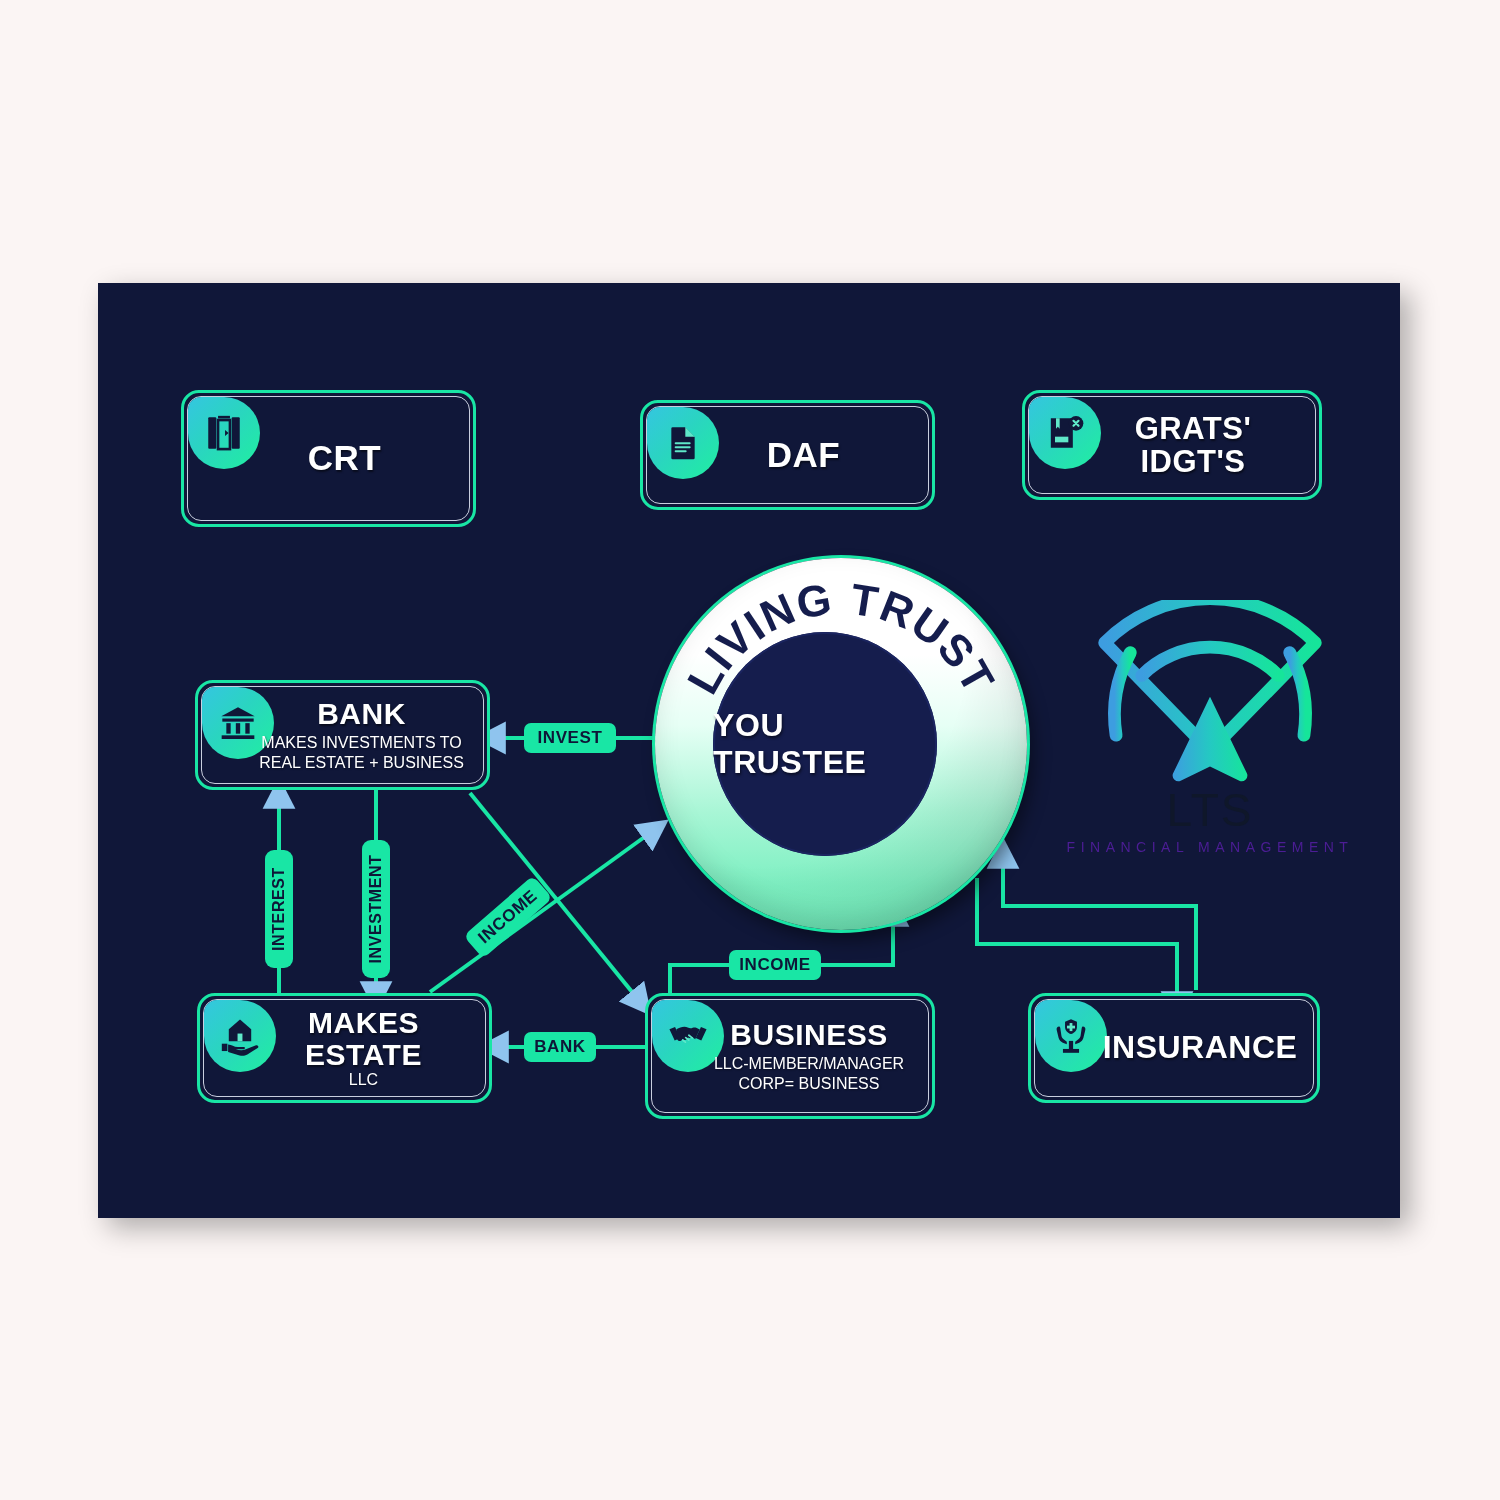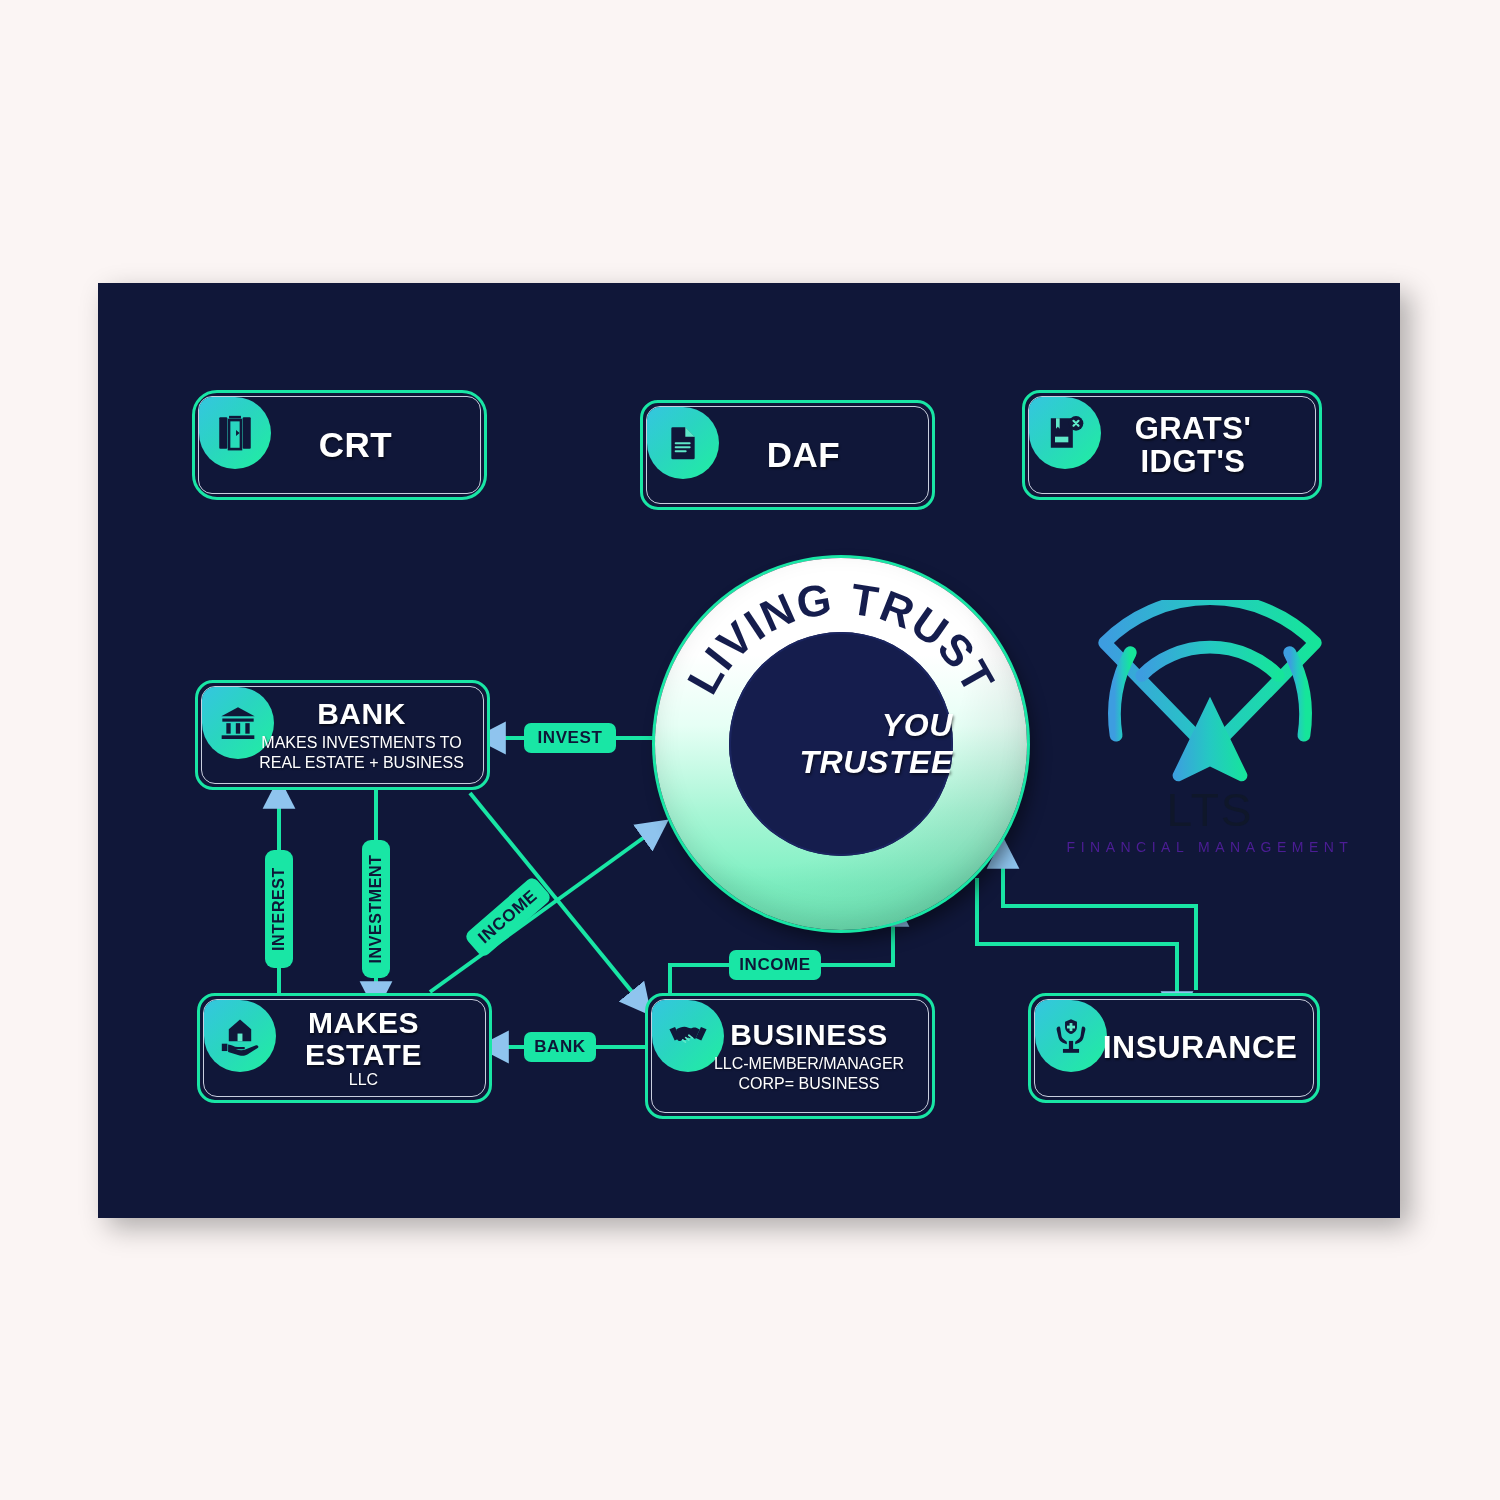--- a/index.html
+++ b/index.html
@@ -49,21 +49,21 @@
   .t-main{
     font-weight:bold;letter-spacing:.5px;
     text-shadow:1px 2px 2px rgba(0,0,0,.5);
   }
   .t-sub{
     font-weight:400;margin-top:4px;
     text-shadow:1px 1px 2px rgba(0,0,0,.4);
   }
 
   
-  #n-crt   {left:192px;top:390px;width:295px;height:110px;border-radius:25px;}
+  #n-crt   {left:181px;top:390px;width:295px;height:137px;}
   #n-daf   {left:640px;top:400px;width:295px;height:110px;}
   #n-grats {left:1022px;top:390px;width:300px;height:110px;}
   #n-bank  {left:195px;top:680px;width:295px;height:110px;}
   #n-real  {left:197px;top:993px;width:295px;height:110px;}
   #n-biz   {left:645px;top:993px;width:290px;height:126px;}
   #n-ins   {left:1028px;top:993px;width:292px;height:110px;}
 
   #n-crt   .t-main,#n-daf .t-main{font-size:35px;}
   #n-grats .t-main{font-size:31px;line-height:1.08;}
   #n-bank  .t-main{font-size:30px;}
@@ -86,24 +86,24 @@
     background:linear-gradient(180deg,#ffffff 0%,#ffffff 26%,#e6fff5 45%,#a9f6d6 68%,#7ef0c2 88%,#73eebd 100%);
     box-shadow:0 0 0 3px #19e6a5, 6px 10px 18px rgba(0,0,0,.45), inset 0 -10px 26px rgba(0,0,0,.10);
   }
   #trust .shade{
     position:absolute;inset:0;border-radius:50%;
     background:
       radial-gradient(ellipse at 28% 22%, rgba(255,255,255,.0) 55%, rgba(0,0,0,.18) 100%);
     pointer-events:none;
   }
   #trust .hole{
-    position:absolute;left:74px;top:74px;width:224px;height:224px;
+    position:absolute;left:58px;top:74px;width:224px;height:224px;
     border-radius:50%;background:#151d4d;
     box-shadow:inset 0 0 0 2px #1b2560;
-    display:flex;flex-direction:column;align-items:flex-end;justify-content:center;font-style:italic;
+    display:flex;flex-direction:column;align-items:flex-start;justify-content:center;
   }
   #trust .hole div{
     color:#fff;font-weight:bold;font-size:32px;letter-spacing:.6px;line-height:1.16;
     text-shadow:1px 2px 3px rgba(0,0,0,.55);
   }
   #arcText{position:absolute;left:0;top:0;width:372px;height:372px;pointer-events:none;}
   #arcText text{fill:#151d4d;font-family:"Liberation Sans",sans-serif;font-weight:bold;font-size:44px;letter-spacing:1.5px;}
 
   
   #wires{position:absolute;left:0;top:0;width:1500px;height:1500px;z-index:5;}

